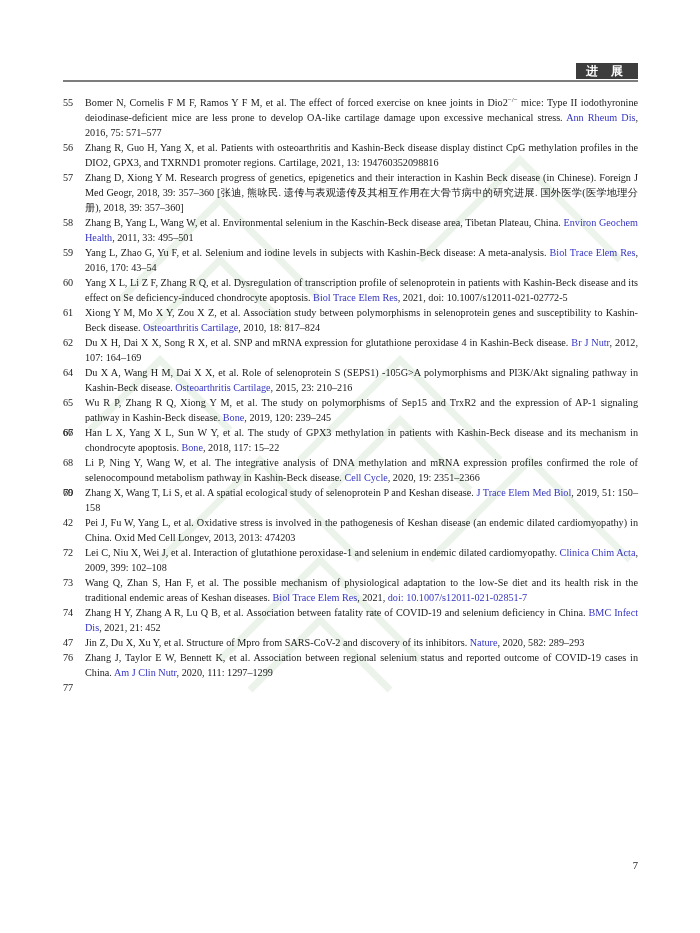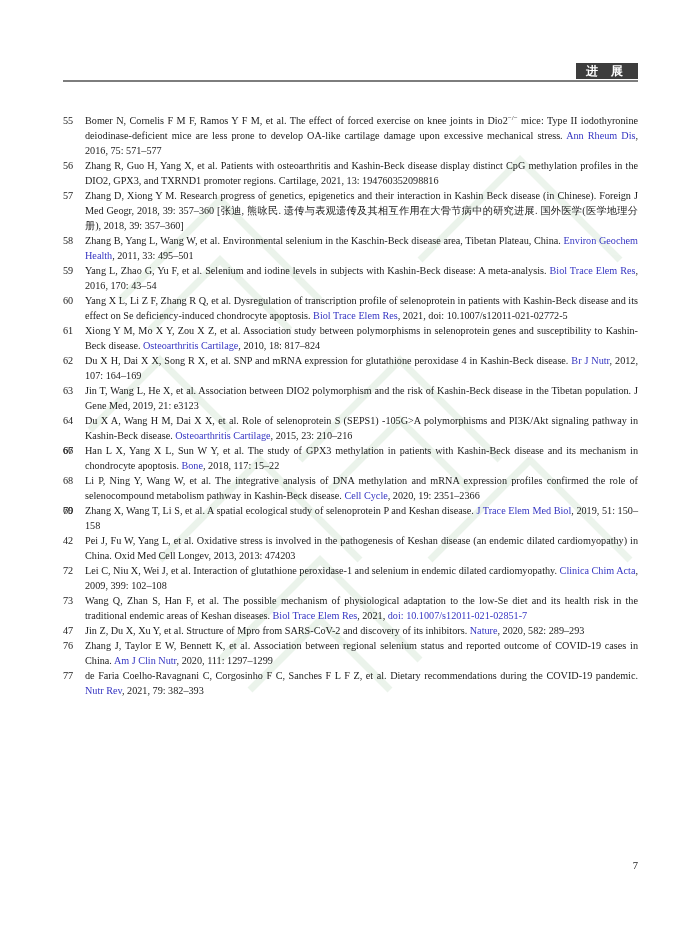--- a/index.html
+++ b/index.html
@@ -25,21 +25,21 @@
     font-size:12px;line-height:14px;
     padding:1px 10px;
     letter-spacing:5px;
     font-weight:bold;
   }
   .header-rule{
     position:absolute;left:0;right:0;top:17px;
     height:0;border-top:2.5px solid var(--rule,#7d7d7d);
   }
   .ref-list{
-    position:absolute;top:113px;left:63px;width:575px;
+    position:absolute;top:95px;left:63px;width:575px;
   }
   .ref{
     position:relative;
     padding-left:22px;
     font-size:10.2px;
     line-height:15px;
     color:#1a1a1a;
     text-align:justify;
   }
   .ref-num{
@@ -82,30 +82,31 @@
 
   <div class="ref-list">
       <div class="ref"><span class="ref-num">55</span><span class="ref-text"><span>Bomer N, Cornelis F M F, Ramos Y F M, et al. The effect of forced exercise on knee joints in Dio2</span><sup>−/−</sup><span> mice: Type II iodothyronine deiodinase-deficient mice are less prone to develop OA-like cartilage damage upon excessive mechanical stress. </span><span class="jlink">Ann Rheum Dis</span><span>, 2016, 75: 571–577</span></span></div>
       <div class="ref"><span class="ref-num">56</span><span class="ref-text"><span>Zhang R, Guo H, Yang X, et al. Patients with osteoarthritis and Kashin-Beck disease display distinct CpG methylation profiles in the DIO2, GPX3, and TXRND1 promoter regions. Cartilage, 2021, 13: 194760352098816</span></span></div>
       <div class="ref"><span class="ref-num">57</span><span class="ref-text"><span>Zhang D, Xiong Y M. Research progress of genetics, epigenetics and their interaction in Kashin Beck disease (in Chinese). Foreign J Med Geogr, 2018, 39: 357–360 [张迪, 熊咏民. 遗传与表观遗传及其相互作用在大骨节病中的研究进展. 国外医学(医学地理分册), 2018, 39: 357–360]</span></span></div>
       <div class="ref"><span class="ref-num">58</span><span class="ref-text"><span>Zhang B, Yang L, Wang W, et al. Environmental selenium in the Kaschin-Beck disease area, Tibetan Plateau, China. </span><span class="jlink">Environ Geochem Health</span><span>, 2011, 33: 495–501</span></span></div>
       <div class="ref"><span class="ref-num">59</span><span class="ref-text"><span>Yang L, Zhao G, Yu F, et al. Selenium and iodine levels in subjects with Kashin-Beck disease: A meta-analysis. </span><span class="jlink">Biol Trace Elem Res</span><span>, 2016, 170: 43–54</span></span></div>
       <div class="ref"><span class="ref-num">60</span><span class="ref-text"><span>Yang X L, Li Z F, Zhang R Q, et al. Dysregulation of transcription profile of selenoprotein in patients with Kashin-Beck disease and its effect on Se deficiency-induced chondrocyte apoptosis. </span><span class="jlink">Biol Trace Elem Res</span><span>, 2021, doi: 10.1007/s12011-021-02772-5</span></span></div>
       <div class="ref"><span class="ref-num">61</span><span class="ref-text"><span>Xiong Y M, Mo X Y, Zou X Z, et al. Association study between polymorphisms in selenoprotein genes and susceptibility to Kashin-Beck disease. </span><span class="jlink">Osteoarthritis Cartilage</span><span>, 2010, 18: 817–824</span></span></div>
       <div class="ref"><span class="ref-num">62</span><span class="ref-text"><span>Du X H, Dai X X, Song R X, et al. SNP and mRNA expression for glutathione peroxidase 4 in Kashin-Beck disease. </span><span class="jlink">Br J Nutr</span><span>, 2012, 107: 164–169</span></span></div>
-      <div class="ref"><span class="ref-num">63</span><span class="ref-text"><span>Jin T, Wang L, He X, et al. Association between DIO2 polymorphism and the risk of Kashin-Beck disease in the Tibetan population. J Gene Med, 2019, 21: e3123</span></span></div>
       <div class="ref"><span class="ref-num">64</span><span class="ref-text"><span>Du X A, Wang H M, Dai X X, et al. Role of selenoprotein S (SEPS1) -105G&gt;A polymorphisms and PI3K/Akt signaling pathway in Kashin-Beck disease. </span><span class="jlink">Osteoarthritis Cartilage</span><span>, 2015, 23: 210–216</span></span></div>
+      <div class="ref"><span class="ref-num">65</span><span class="ref-text"><span>Wu R P, Zhang R Q, Xiong Y M, et al. The study on polymorphisms of Sep15 and TrxR2 and the expression of AP-1 signaling pathway in Kashin-Beck disease. </span><span class="jlink">Bone</span><span>, 2019, 120: 239–245</span></span></div>
       <div class="ref"><span class="ref-num">66</span></div>
       <div class="ref"><span class="ref-num">67</span><span class="ref-text"><span>Han L X, Yang X L, Sun W Y, et al. The study of GPX3 methylation in patients with Kashin-Beck disease and its mechanism in chondrocyte apoptosis. </span><span class="jlink">Bone</span><span>, 2018, 117: 15–22</span></span></div>
       <div class="ref"><span class="ref-num">68</span><span class="ref-text"><span>Li P, Ning Y, Wang W, et al. The integrative analysis of DNA methylation and mRNA expression profiles confirmed the role of selenocompound metabolism pathway in Kashin-Beck disease. </span><span class="jlink">Cell Cycle</span><span>, 2020, 19: 2351–2366</span></span></div>
       <div class="ref"><span class="ref-num">69</span></div>
       <div class="ref"><span class="ref-num">70</span><span class="ref-text"><span>Zhang X, Wang T, Li S, et al. A spatial ecological study of selenoprotein P and Keshan disease. </span><span class="jlink">J Trace Elem Med Biol</span><span>, 2019, 51: 150–158</span></span></div>
       <div class="ref"><span class="ref-num">42</span><span class="ref-text"><span>Pei J, Fu W, Yang L, et al. Oxidative stress is involved in the pathogenesis of Keshan disease (an endemic dilated cardiomyopathy) in China. Oxid Med Cell Longev, 2013, 2013: 474203</span></span></div>
       <div class="ref"><span class="ref-num">72</span><span class="ref-text"><span>Lei C, Niu X, Wei J, et al. Interaction of glutathione peroxidase-1 and selenium in endemic dilated cardiomyopathy. </span><span class="jlink">Clinica Chim Acta</span><span>, 2009, 399: 102–108</span></span></div>
       <div class="ref"><span class="ref-num">73</span><span class="ref-text"><span>Wang Q, Zhan S, Han F, et al. The possible mechanism of physiological adaptation to the low-Se diet and its health risk in the traditional endemic areas of Keshan diseases. </span><span class="jlink">Biol Trace Elem Res</span><span>, 2021, </span><span class="jlink">doi: 10.1007/s12011-021-02851-7</span></span></div>
+      <div class="ref"><span class="ref-num">74</span><span class="ref-text"><span>Zhang H Y, Zhang A R, Lu Q B, et al. Association between fatality rate of COVID-19 and selenium deficiency in China. </span><span class="jlink">BMC Infect Dis</span><span>, 2021, 21: 452</span></span></div>
       <div class="ref"><span class="ref-num">47</span><span class="ref-text"><span>Jin Z, Du X, Xu Y, et al. Structure of Mpro from SARS-CoV-2 and discovery of its inhibitors. </span><span class="jlink">Nature</span><span>, 2020, 582: 289–293</span></span></div>
       <div class="ref"><span class="ref-num">76</span><span class="ref-text"><span>Zhang J, Taylor E W, Bennett K, et al. Association between regional selenium status and reported outcome of COVID-19 cases in China. </span><span class="jlink">Am J Clin Nutr</span><span>, 2020, 111: 1297–1299</span></span></div>
-      <div class="ref"><span class="ref-num">77</span><span class="ref-text"><span>de Faria Coelho-Ravagnani C, Corgosinho F C, Sanches F L F Z, et al. Dietary recommendations during the COVID-19 pandemic. </span><span class="jlink">Nutr Rev</span><span>, 2021, 79: 382–393</span></span></div>
+      <div class="ref"><span class="ref-num">77</span></div>
     </div>
 
   <div class="footer-page">7</div>
 
 </div>
 
 </body></html>

